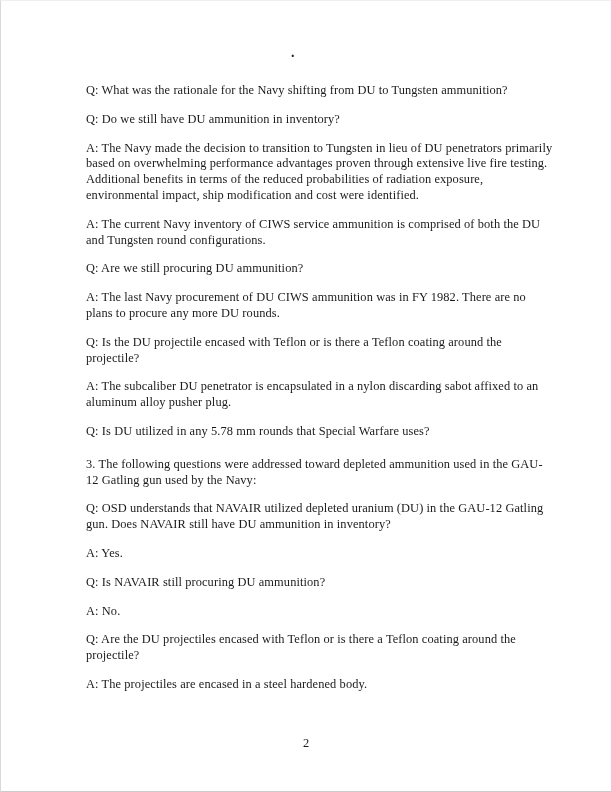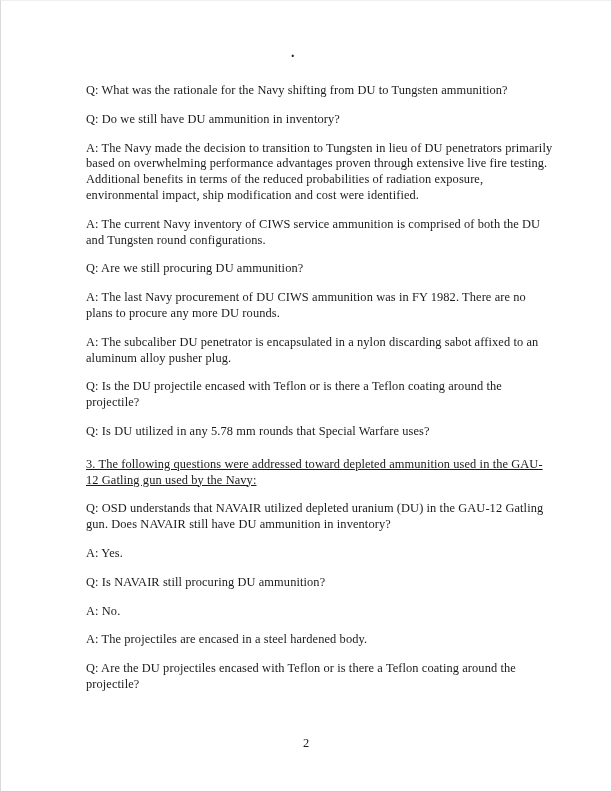--- a/index.html
+++ b/index.html
@@ -37,21 +37,20 @@
   }
   .content p {
     margin: 0 0 13px 0;
     font-size: 12.4px;
     line-height: 15.8px;
     letter-spacing: 0.1px;
     text-align: left;
   }
   .content p.section-gap {
     margin-top: 17px;
-    text-decoration: underline;
   }
   .page-footer {
     position: absolute;
     bottom: 40px;
     left: 0;
     width: 100%;
     text-align: center;
     font-size: 12.4px;
     color: #1a1a1a;
   }
@@ -63,27 +62,27 @@
 
   <span class="stray-mark">.</span>
 
   <div class="content">
     <p>Q: What was the rationale for the Navy shifting from DU to Tungsten ammunition?</p>
     <p>Q: Do we still have DU ammunition in inventory?</p>
     <p>A: The Navy made the decision to transition to Tungsten in lieu of DU penetrators primarily based on overwhelming performance advantages proven through extensive live fire testing. Additional benefits in terms of the reduced probabilities of radiation exposure, environmental impact, ship modification and cost were identified.</p>
     <p>A: The current Navy inventory of CIWS service ammunition is comprised of both the DU and Tungsten round configurations.</p>
     <p>Q: Are we still procuring DU ammunition?</p>
     <p>A: The last Navy procurement of DU CIWS ammunition was in FY 1982. There are no plans to procure any more DU rounds.</p>
+    <p>Q: Is the DU projectile encased with Teflon or is there a Teflon coating around the projectile?</p>
     <p>A: The subcaliber DU penetrator is encapsulated in a nylon discarding sabot affixed to an aluminum alloy pusher plug.</p>
-    <p>Q: Is the DU projectile encased with Teflon or is there a Teflon coating around the projectile?</p>
     <p>Q: Is DU utilized in any 5.78 mm rounds that Special Warfare uses?</p>
     <p class="section-gap">3. The following questions were addressed toward depleted ammunition used in the GAU-12 Gatling gun used by the Navy:</p>
     <p>Q: OSD understands that NAVAIR utilized depleted uranium (DU) in the GAU-12 Gatling gun. Does NAVAIR still have DU ammunition in inventory?</p>
     <p>A: Yes.</p>
     <p>Q: Is NAVAIR still procuring DU ammunition?</p>
     <p>A: No.</p>
+    <p>Q: Are the DU projectiles encased with Teflon or is there a Teflon coating around the projectile?</p>
     <p>A: The projectiles are encased in a steel hardened body.</p>
-    <p>Q: Are the DU projectiles encased with Teflon or is there a Teflon coating around the projectile?</p>
   </div>
 
   <div class="page-footer">2</div>
 
 </div>
 
 </body></html>

